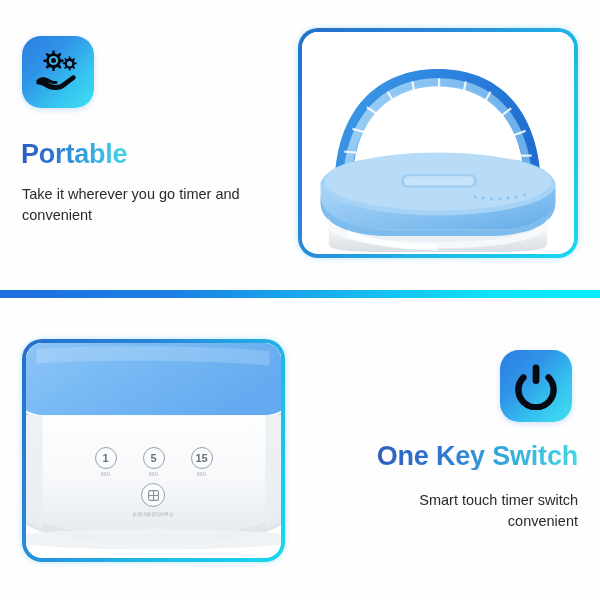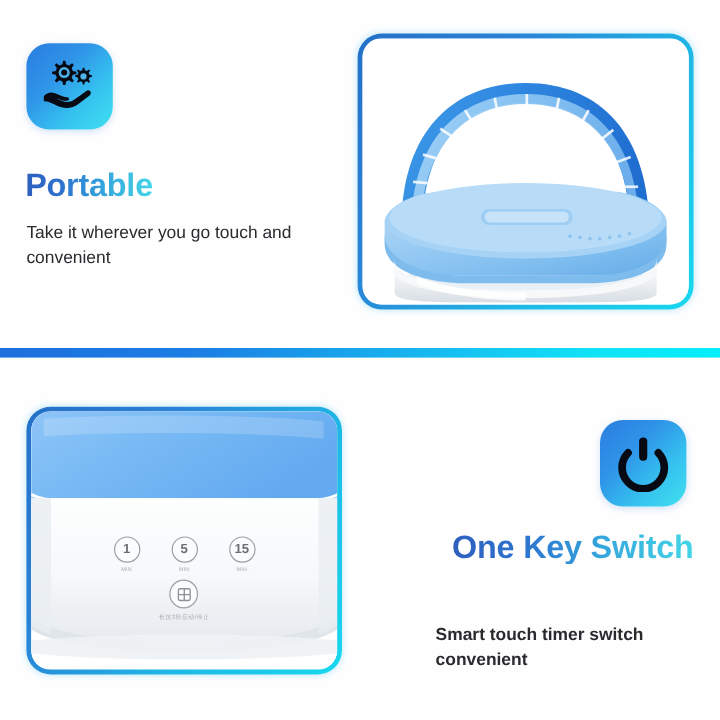--- a/index.html
+++ b/index.html
@@ -71,24 +71,23 @@
     line-height: 1.45;
     color: #2a2a2e;
   }
   #sub-portable {
     left: 22px;
     top: 184px;
     width: 232px;
   }
   #sub-onekey {
     right: 22px;
-    top: 519px;
+    top: 490px;
     width: 215px;
-    text-align: left;
-    font-weight: bold;
+    text-align: right;
   }
 
   
   .frame {
     position: absolute;
     border-radius: 20px;
     padding: 4px;
     background: linear-gradient(125deg, #2470c8 0%, #2a82d6 30%, #1fb8e6 66%, #18d8ee 100%);
     box-shadow: 0 0 6px rgba(60,190,230,0.35);
   }
@@ -193,21 +192,21 @@
         <path d="M37.0 7.4l1.3 .0 .45 2.05 1.7 .7 1.75-1.25 .95 .95-1.25 1.75 .7 1.7 2.05 .45 .0 1.3-2.05 .45-.7 1.7 1.25 1.75-.95 .95-1.75-1.25-1.7 .7-.45 2.05-1.3 .0-.45-2.05-1.7-.7-1.75 1.25-.95-.95 1.25-1.75-.7-1.7-2.05-.45 .0-1.3 2.05-.45 .7-1.7-1.25-1.75 .95-.95 1.75 1.25 1.7-.7z"></path>
         <circle cx="37.6" cy="14.7" r="2.6" fill="#4db2e8"></circle>
 
         <path d="M4.5 31.2c2.0-2.2 4.4-3.3 7.2-3.0 2.3 .25 4.3 1.2 6.3 2.2 1.9 1.0 3.7 1.6 5.8 1.55 1.0-.02 1.7 .55 1.75 1.4 .05 .9-.6 1.55-1.65 1.62-2.3 .15-4.5-.35-6.6-1.3-.5-.22-.95-.45-1.45-.6 .3 .45 .75 .7 1.2 .95 2.6 1.45 5.35 2.15 8.35 1.85 1.6-.16 3.0-.78 4.3-1.72 3.4-2.45 6.8-4.9 10.2-7.35 .95-.68 1.95-.78 2.85-.15 1.35 .95 1.3 2.75-.1 3.85-3.1 2.42-6.2 4.85-9.35 7.2-3.1 2.3-6.6 3.4-10.45 3.25-3.5-.14-6.7-1.3-9.7-3.05-2.6-1.5-5.3-2.5-8.3-2.6l-.35-.02z"></path>
       </g>
     </svg>
   </div>
 
   <div class="headline" id="headline-portable">Portable</div>
 
-  <div class="subcopy" id="sub-portable">Take it wherever you go touch and convenient</div>
+  <div class="subcopy" id="sub-portable">Take it wherever you go timer and convenient</div>
 
   <div class="frame" id="frame-handle">
     <div class="frame-inner">
       <svg class="photo" viewBox="0 0 264 214" preserveAspectRatio="xMidYMid slice" aria-hidden="true">
         <defs>
           <linearGradient id="handleGrad" x1="0" y1="0" x2="1" y2="0.3">
             <stop offset="0" stop-color="#3f9ce8"></stop>
             <stop offset="0.45" stop-color="#2f86e0"></stop>
             <stop offset="1" stop-color="#1f6ed0"></stop>
           </linearGradient>

